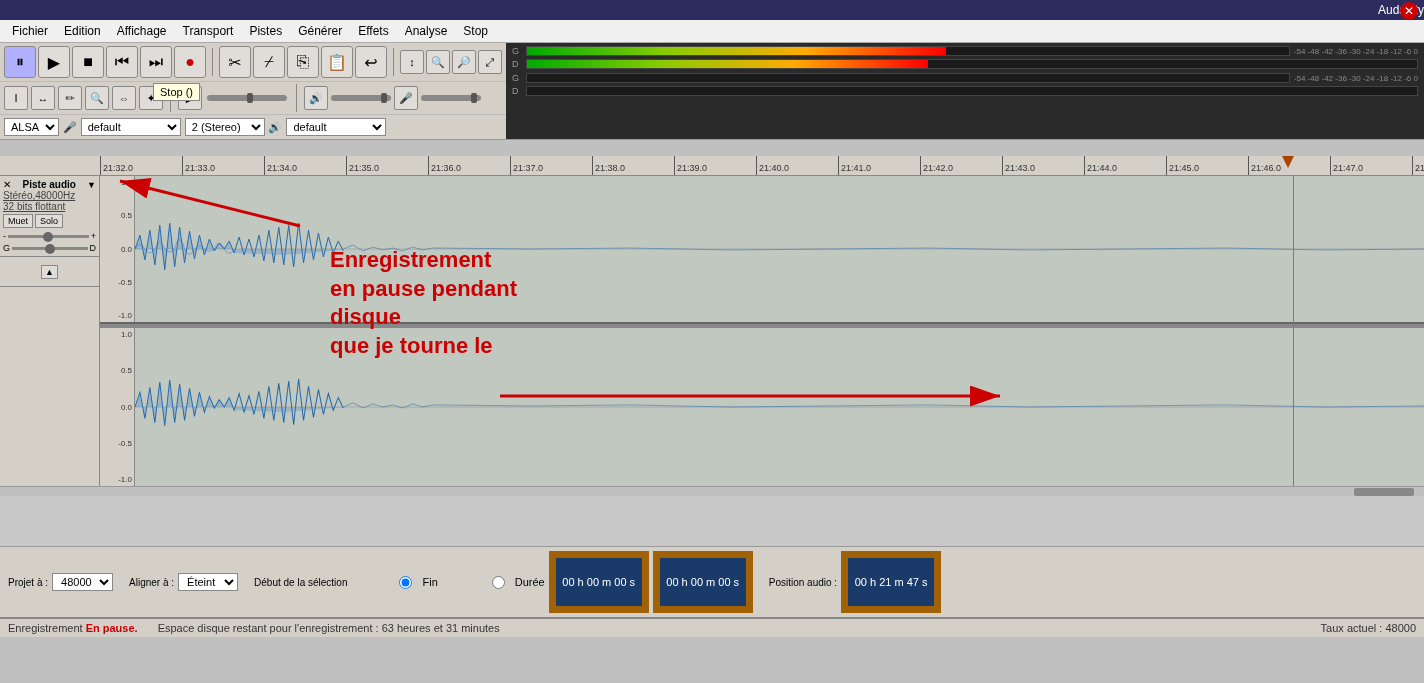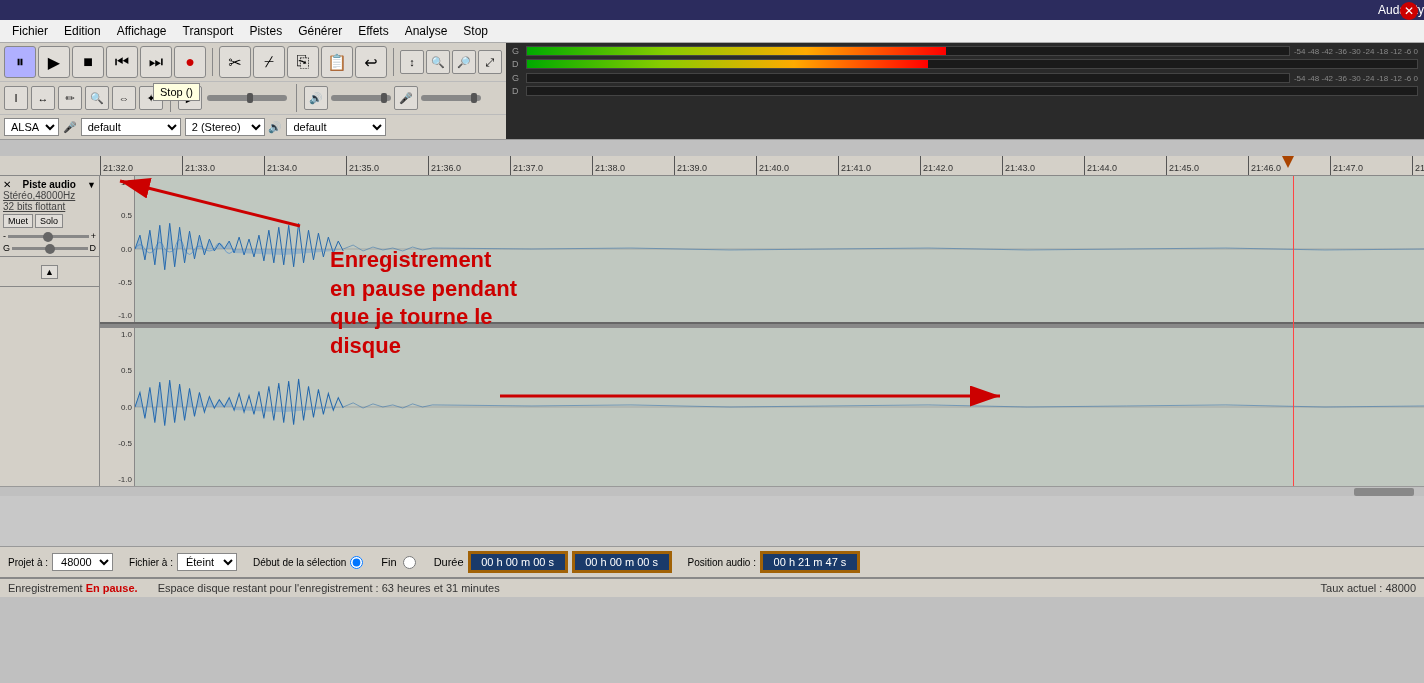--- a/index.html
+++ b/index.html
@@ -256,29 +256,29 @@
     .bt-label { font-size: 10px; }
     .bt-select {
       font-size: 11px;
       padding: 1px 4px;
       border: 1px solid #888;
       background: white;
       min-width: 60px;
     }
     .bt-input {
       font-size: 11px;
-      padding: 2px 4px;
-      border: 3px solid #a16207;
+      padding: 18px 4px;
+      border: 7px solid #a16207;
       background: #1a3a6a;
       color: white;
       width: 100px;
       text-align: center;
     }
     .radio-group { display: flex; gap: 6px; align-items: center; }
-    .radio-item { display: flex; align-items: center; gap: 18px; font-size: 11px; }
+    .radio-item { display: flex; align-items: center; gap: 10px; font-size: 11px; margin-left: 48px; }
 
     
     #waveform-scrollbar {
       height: 10px;
       background: #c0c0c0;
       border-top: 1px solid #999;
       position: relative;
     }
     .scrollbar-thumb {
       position: absolute;
@@ -534,22 +534,22 @@
         <line x1="0" y1="76" x2="1300" y2="76" stroke="#888" stroke-width="0.5"></line>
         <path d="M0,76 L5,62 L10,87 L15,57 L20,91 L25,52 L30,94 L35,50 L40,91 L45,54 L50,89 L55,58 L60,85 L65,62 L70,81 L75,66 L80,77 L85,69 L90,76 L95,67 L100,79 L105,63 L110,81 L115,65 L120,83 L125,61 L130,87 L135,56 L140,89 L145,53 L150,91 L155,51 L160,93 L165,49 L170,89 L175,56 L180,86 L185,59 L190,83 L195,63 L200,79 L205,67 L210,77" stroke="#2266aa" stroke-width="1" fill="none"></path>
         <path d="M210,76 L220,72 L230,77 L240,73 L250,76 L260,74 L270,77 L280,73 L290,76 L300,74 L400,75 L500,74 L600,76 L700,75 L800,74 L900,76 L1000,75 L1100,74 L1200,76 L1300,75" stroke="#2266aa" stroke-width="0.8" fill="none" opacity="0.6"></path>
         <path d="M0,76 L5,62 L10,87 L15,57 L20,91 L25,52 L30,94 L35,50 L40,91 L45,54 L50,89 L55,58 L60,85 L65,62 L70,81 L75,66 L80,77 L85,69 L90,76 L95,67 L100,79 L150,81 L200,77 L210,76 Z" fill="#4488cc" opacity="0.3"></path>
       </svg>
     </div>
 
     <div class="annotation">
       <div>Enregistrement</div>
       <div>en pause pendant</div>
+      <div>disque</div>
       <div>que je tourne le</div>
-      <div>disque</div>
     </div>
 
     <svg class="arrow-overlay" style="position:absolute;top:0;left:0;width:100%;height:100%;pointer-events:none;">
 
       <line x1="200" y1="50" x2="20" y2="5" stroke="#cc0000" stroke-width="3" marker-end="url(#arrowhead1)"></line>
 
       <line x1="400" y1="220" x2="900" y2="220" stroke="#cc0000" stroke-width="3" marker-end="url(#arrowhead2)"></line>
       <defs>
         <marker id="arrowhead1" markerWidth="10" markerHeight="7" refX="10" refY="3.5" orient="auto">
           <polygon points="0 0, 10 3.5, 0 7" fill="#cc0000"></polygon>
@@ -571,21 +571,21 @@
 <div style="background:#c8c8c8; height:50px;"></div>
 
 <div id="bottom-toolbar">
   <div class="bt-group">
     <span class="bt-label">Projet à :</span>
     <select class="bt-select">
       <option>48000</option>
     </select>
   </div>
   <div class="bt-group">
-    <span class="bt-label">Fichier à :</span>
+    <span class="bt-label">Aligner à :</span>
     <select class="bt-select">
       <option>Éteint</option>
     </select>
   </div>
   <div class="bt-group">
     <span class="bt-label">Début de la sélection</span>
     <div class="radio-group">
       <div class="radio-item">
         <input type="radio" name="sel-mode" checked="" style="">
         <span>Fin</span>

